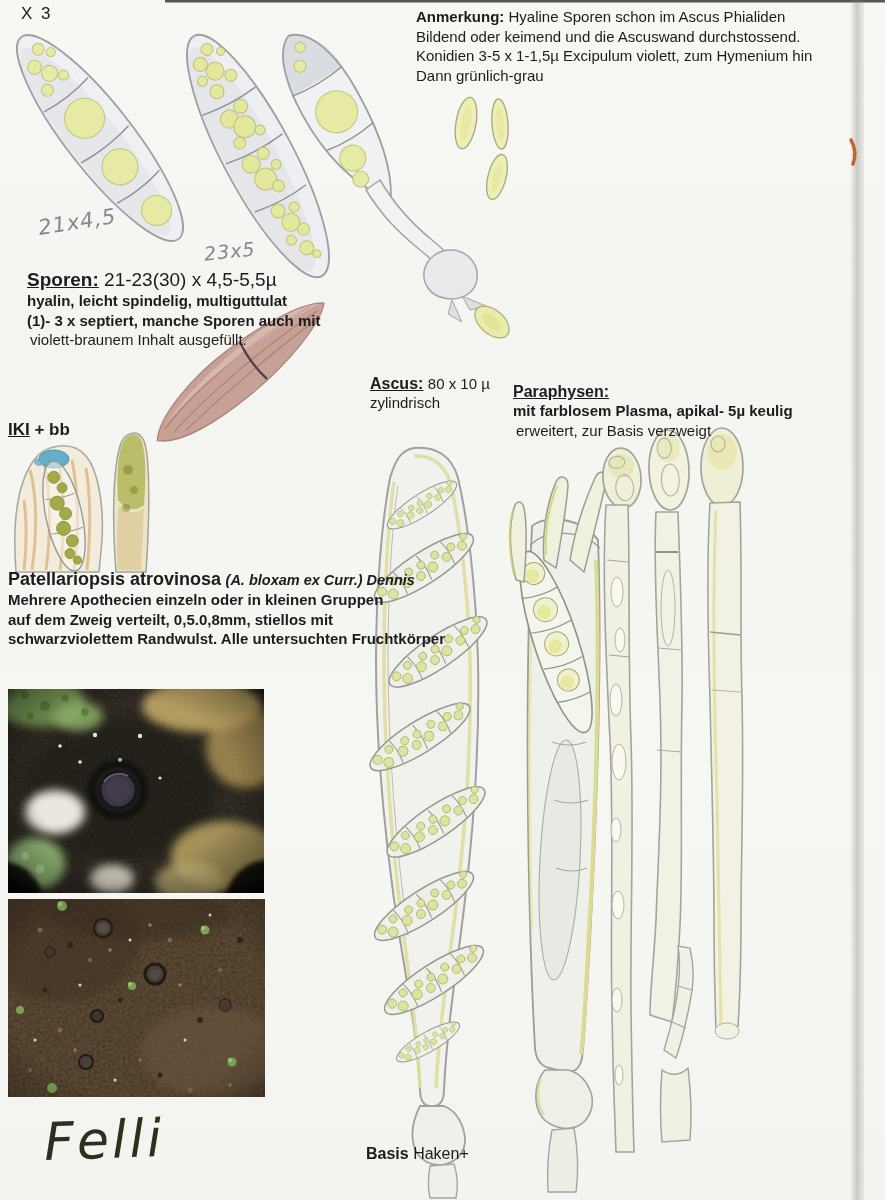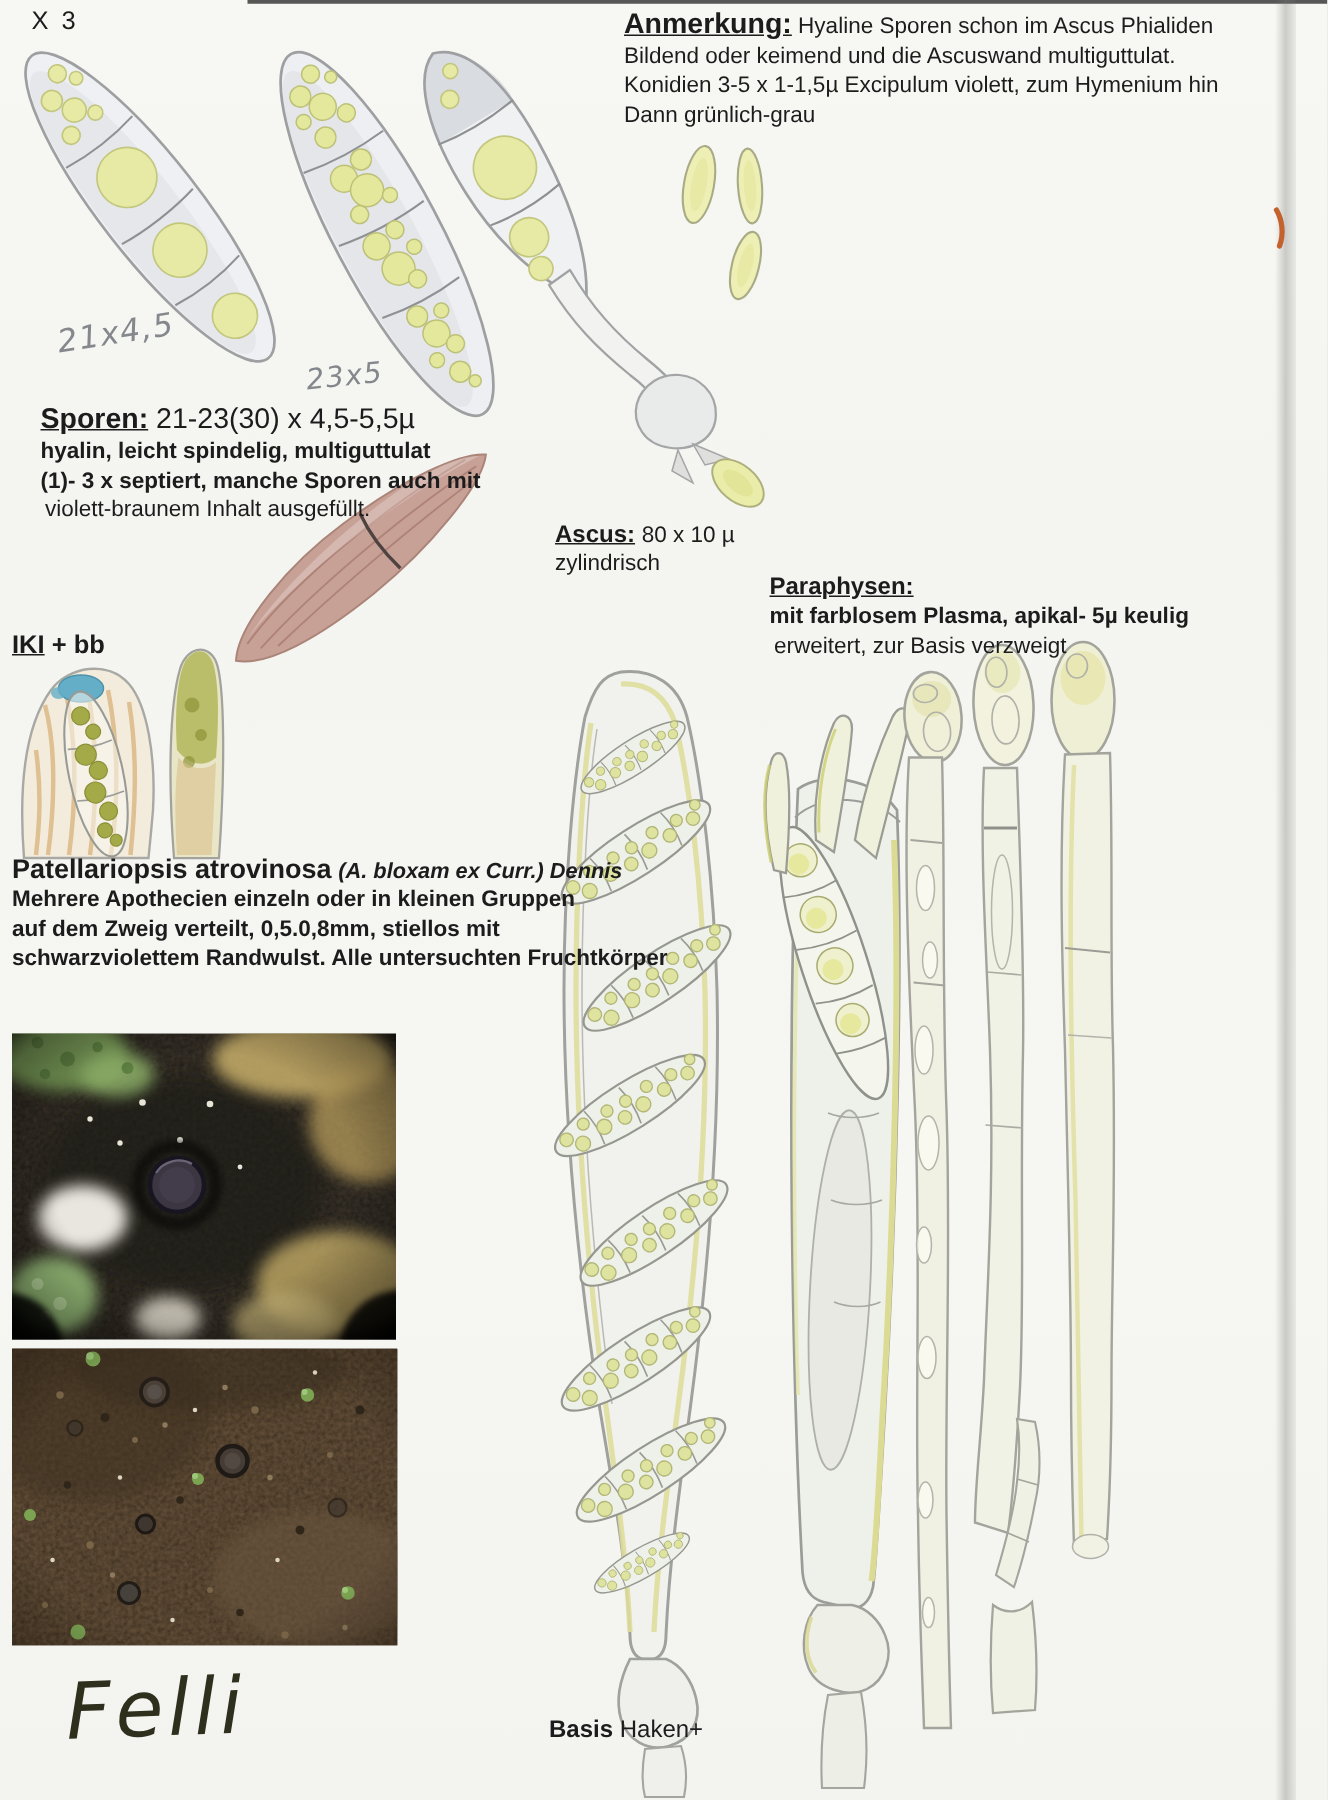--- a/index.html
+++ b/index.html
@@ -7,21 +7,21 @@
     position:relative;width:885px;height:1200px;overflow:hidden;
     background:linear-gradient(180deg,#f7f7f4 0%,#f4f4f1 30%,#f6f6f3 65%,#f3f3ef 100%);
     font-family:"Liberation Sans",sans-serif;color:#1c1c1c;
   }
   .abs{position:absolute;white-space:nowrap;}
   .u{text-decoration:underline;margin-top:24px;}
   .b{font-weight:bold;}
   .typed{font-size:15px;line-height:19.5px;}
   .hand{font-family:"DejaVu Sans",sans-serif;font-style:italic;color:#84878c;}
   #svgart{position:absolute;left:0;top:0;}
-  .note-label{font-size:19px;font-weight:bold;text-decoration:underline;}
+  .note-label{font-size:15px;font-weight:bold;}
   .hdr{font-size:19px;}
   .hdr2{font-size:16px;}
 </style>
 </head>
 <body>
 
 <div id="page">
 
 <svg id="svgart" width="885" height="1200" viewBox="0 0 885 1200">
   <defs>
@@ -415,36 +415,36 @@
           </g>
       <rect x="8" y="899" width="257" height="198" fill="url(#vig2)"></rect>
     </g>
   </g>
 </svg>
 
   <div class="abs" style="left:21px;top:4px;font-size:17px;letter-spacing:2px;"><span>X 3</span></div>
 
   <div class="abs typed" style="left:416px;top:7px;">
     <div><span class="note-label">Anmerkung:</span> <span>Hyaline Sporen schon im Ascus Phialiden</span></div>
-    <div>Bildend oder keimend und die Ascuswand multiguttulat.</div>
+    <div>Bildend oder keimend und die Ascuswand durchstossend.</div>
     <div>Konidien 3-5 x 1-1,5µ Excipulum violett, zum Hymenium hin</div>
     <div>Dann grünlich-grau</div>
   </div>
 
   <div class="abs hand" style="left:38px;top:210px;font-size:21px;transform:rotate(-9deg);letter-spacing:1px;">21x4,5</div>
   <div class="abs hand" style="left:204px;top:240px;font-size:19px;transform:rotate(-6deg);letter-spacing:1px;">23x5</div>
 
   <div class="abs" style="left:27px;top:269px;">
     <div class="hdr"><span class="b u">Sporen:</span> <span>21-23(30) x 4,5-5,5µ</span></div>
     <div class="typed b" style="font-weight:700;">hyalin, leicht spindelig, multiguttulat</div>
     <div class="typed b" style="font-weight:600;">(1)- 3 x septiert, manche Sporen auch mit</div>
     <div class="typed b" style="font-weight:400;margin-left:3px;">violett-braunem Inhalt ausgefüllt.</div>
   </div>
 
-  <div class="abs" style="left:370px;top:348px;">
+  <div class="abs" style="left:370px;top:375px;">
     <div class="hdr2"><span class="b u">Ascus:</span> <span style="font-size:15px;">80 x 10 µ</span></div>
     <div class="typed">zylindrisch</div>
   </div>
 
   <div class="abs" style="left:513px;top:359px;">
     <div class="hdr2 b u">Paraphysen:</div>
     <div class="typed b" style="font-weight:600;">mit farblosem Plasma, apikal- 5µ keulig</div>
     <div class="typed b" style="font-weight:400;margin-left:3px;">erweitert, zur Basis verzweigt</div>
   </div>
 

